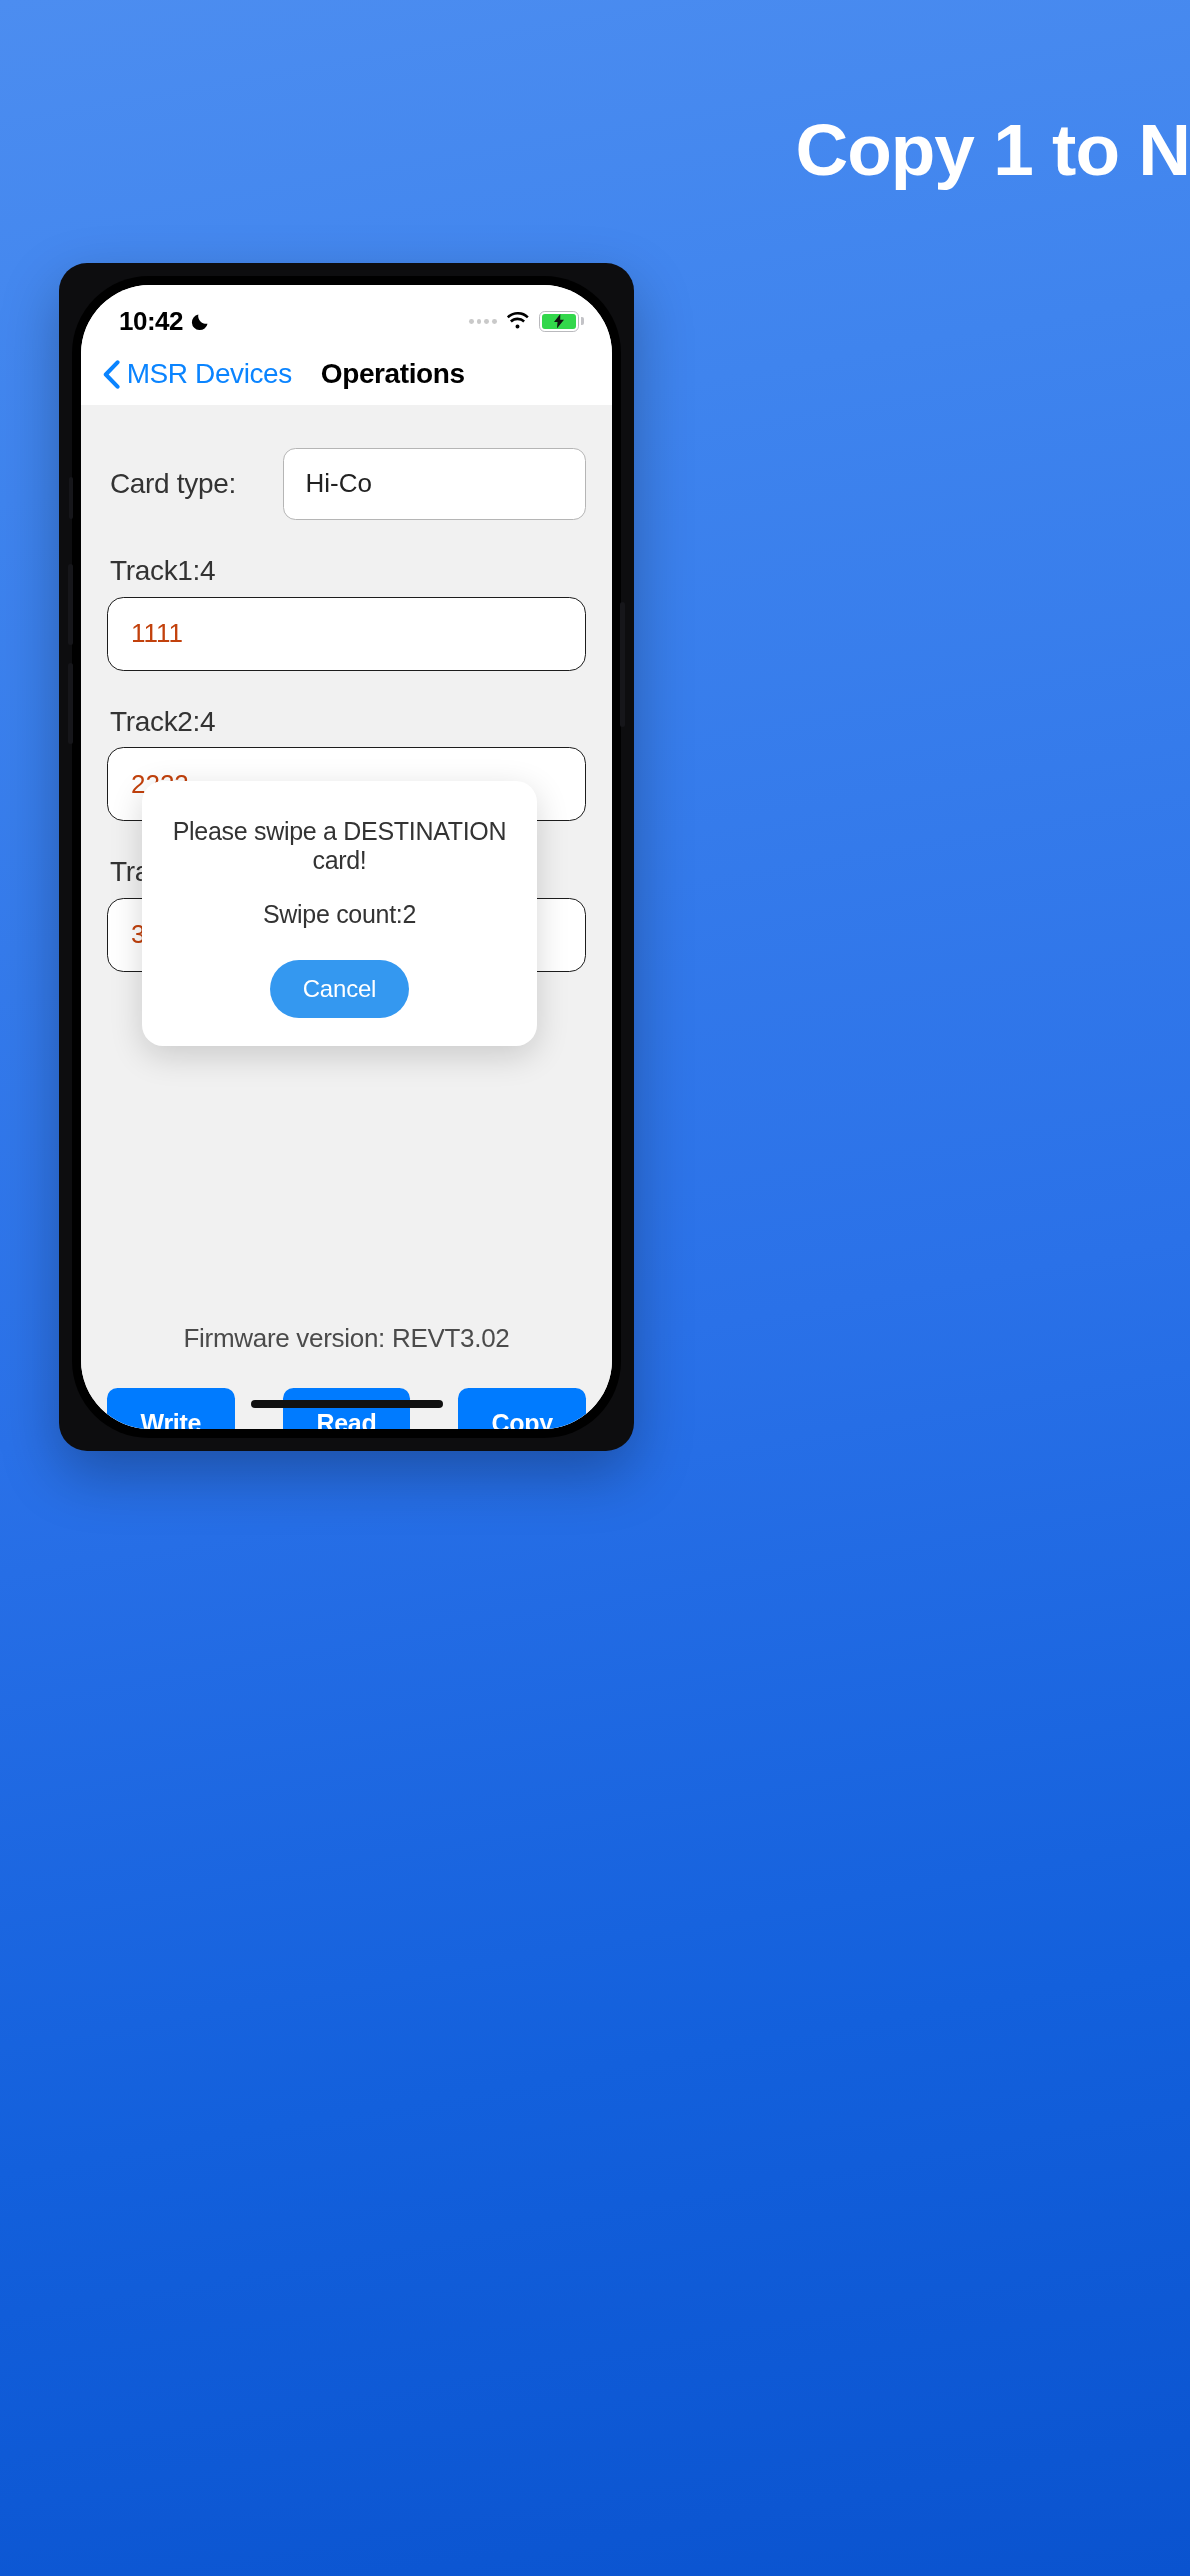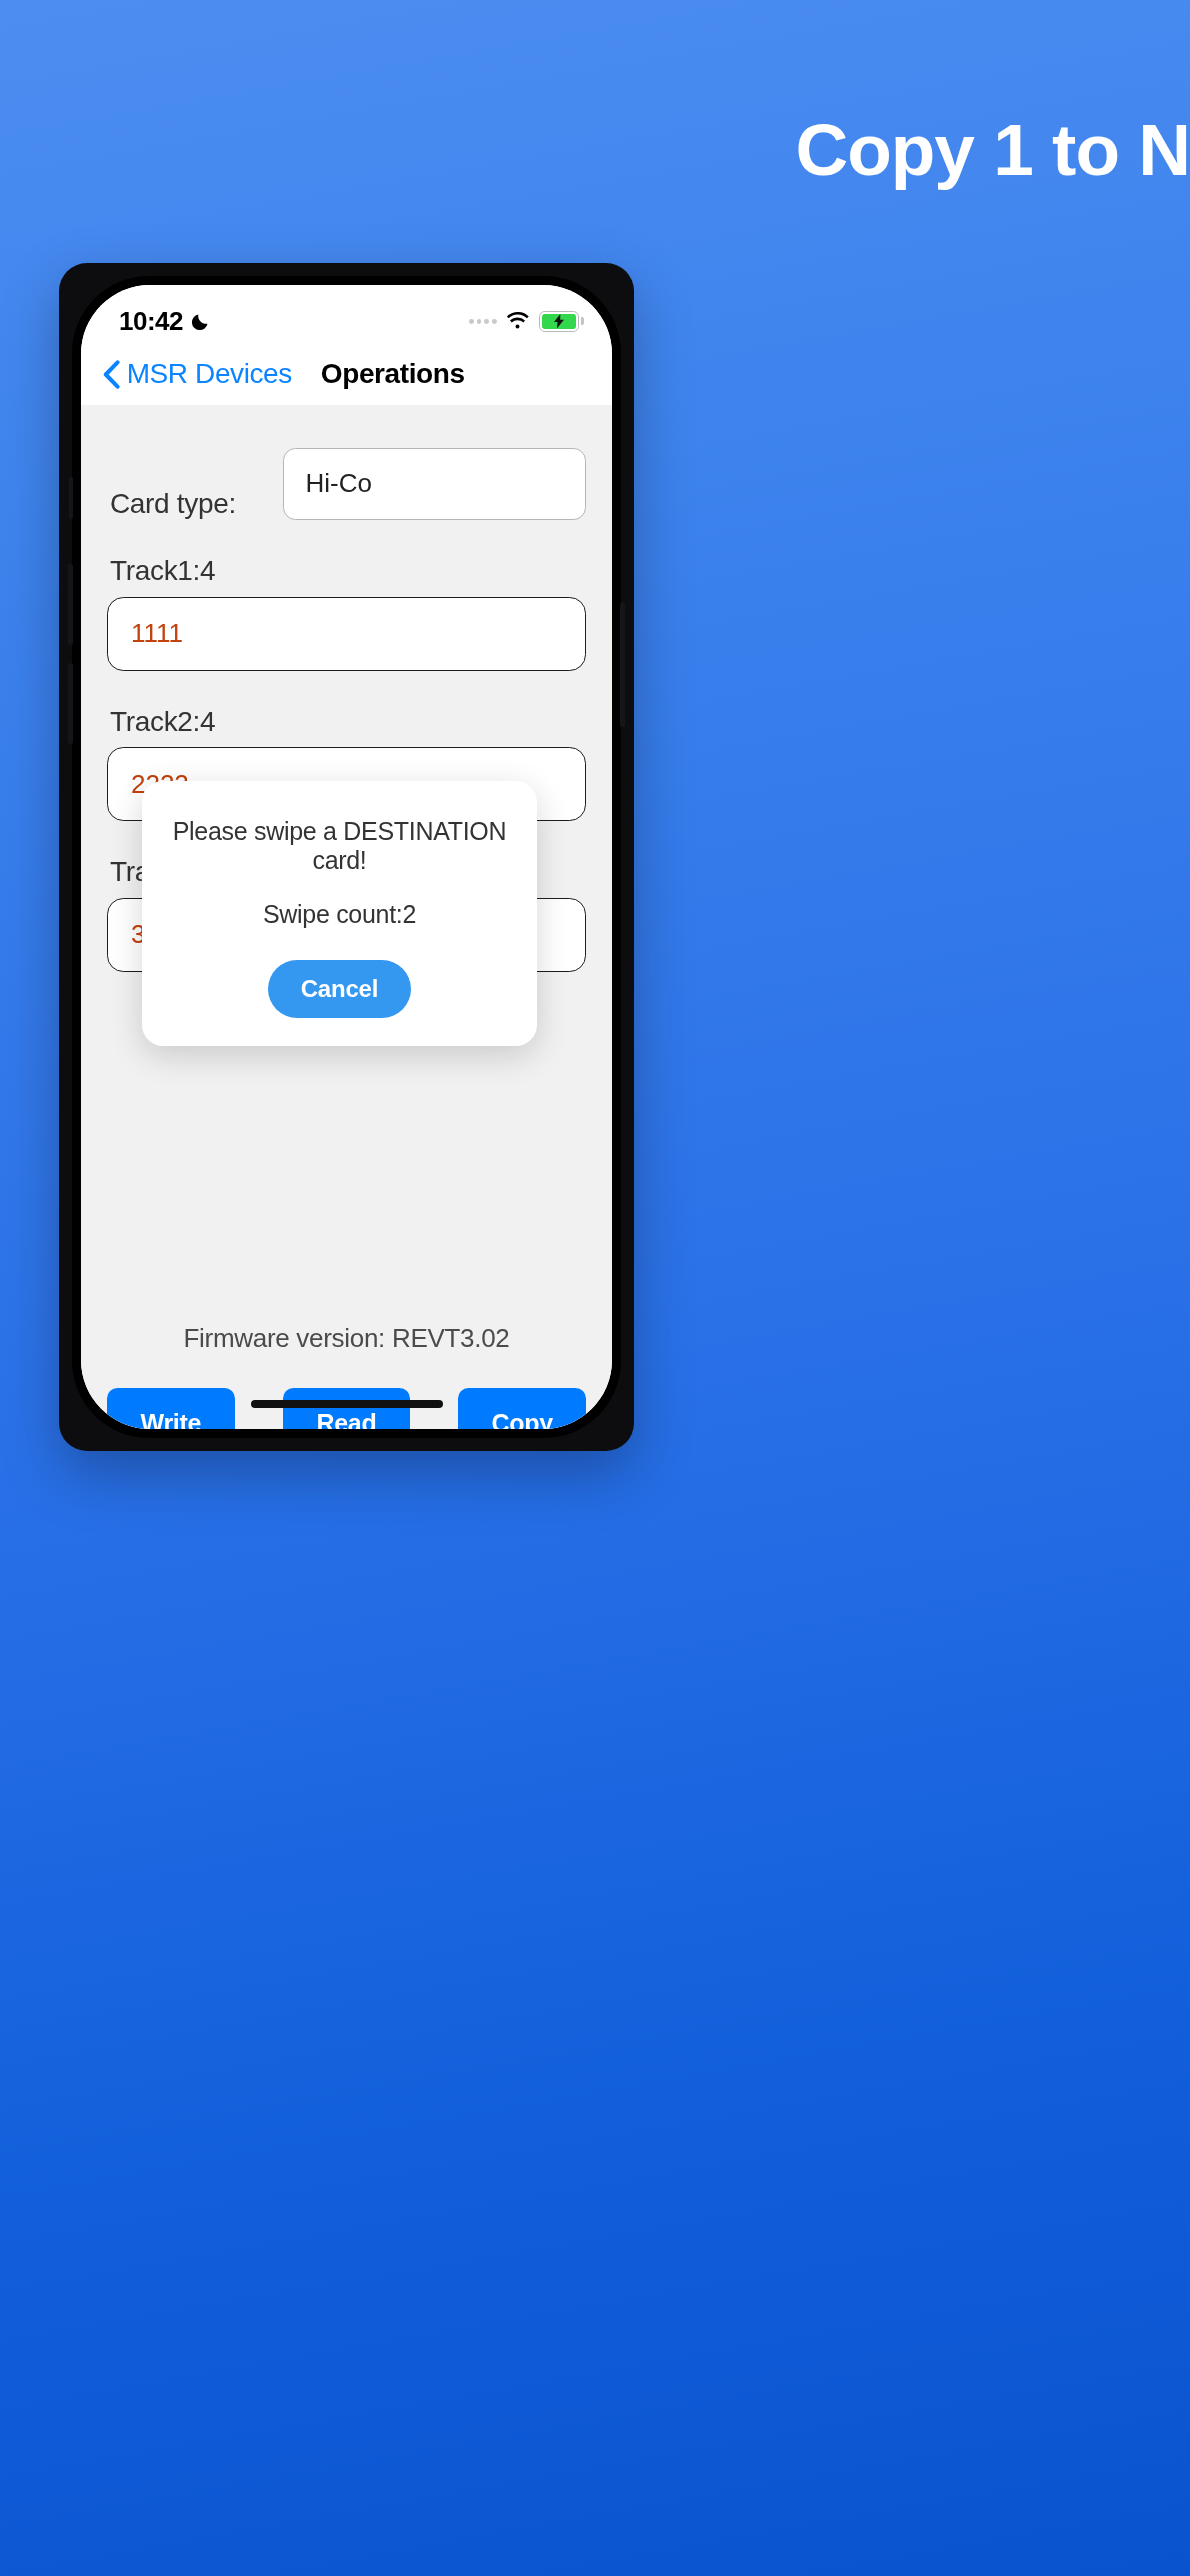--- a/index.html
+++ b/index.html
@@ -114,21 +114,21 @@
     margin-left:29px; letter-spacing:-0.4px;
   }
 
   
   .content{
     position:absolute; top:121px; left:0; right:0; bottom:0;
     background:#f1f1f1;
     padding:0 26px;
   }
   .row-cardtype{
-    display:flex; align-items:flex-end;
+    display:flex; align-items:center;
     margin-top:42px;
   }
   .label-cardtype{
     font-size:28px; color:#333; letter-spacing:-0.3px;
     width:165px; padding-left:2.9px;
   }
   .field-cardtype{
     flex:1; margin-left:11.5px;
     background:#fff; border:1.4px solid #b5b5b5; border-radius:12.5px;
     height:72px; display:flex; align-items:center; padding:0 21px;
@@ -189,21 +189,21 @@
   .modal-msg{
     font-size:25px; color:#333; letter-spacing:-0.3px;
   }
   .modal-count{
     font-size:25px; color:#333; margin-top:25px; letter-spacing:-0.3px;
   }
   .cancel-btn{
     margin:31px auto 0;
     display:block;
     background:#3498f0; border:none;
-    color:#fff; font-size:24px; font-weight:bold;
+    color:#fff; font-size:24px; font-weight:normal;
     font-family:"Liberation Sans", sans-serif;
     padding:0 33px; height:58px;
     border-radius:29px; cursor:pointer;
     letter-spacing:-0.2px;
   }
 </style>
 </head>
 <body>
 
 <div class="promo-title">Copy 1 to N</div>

